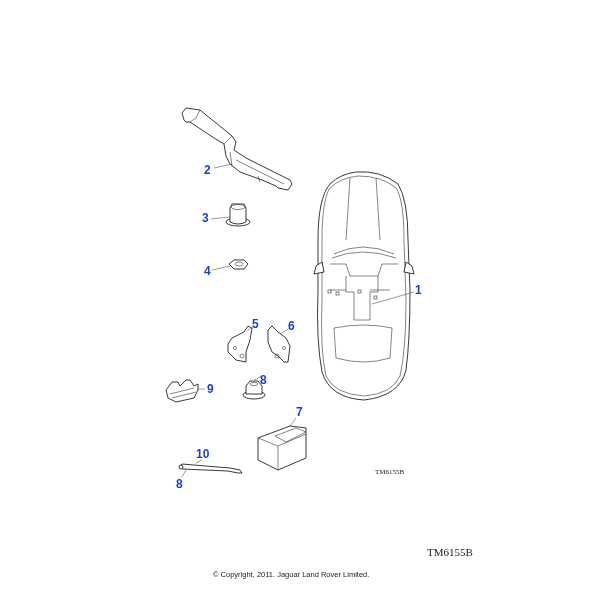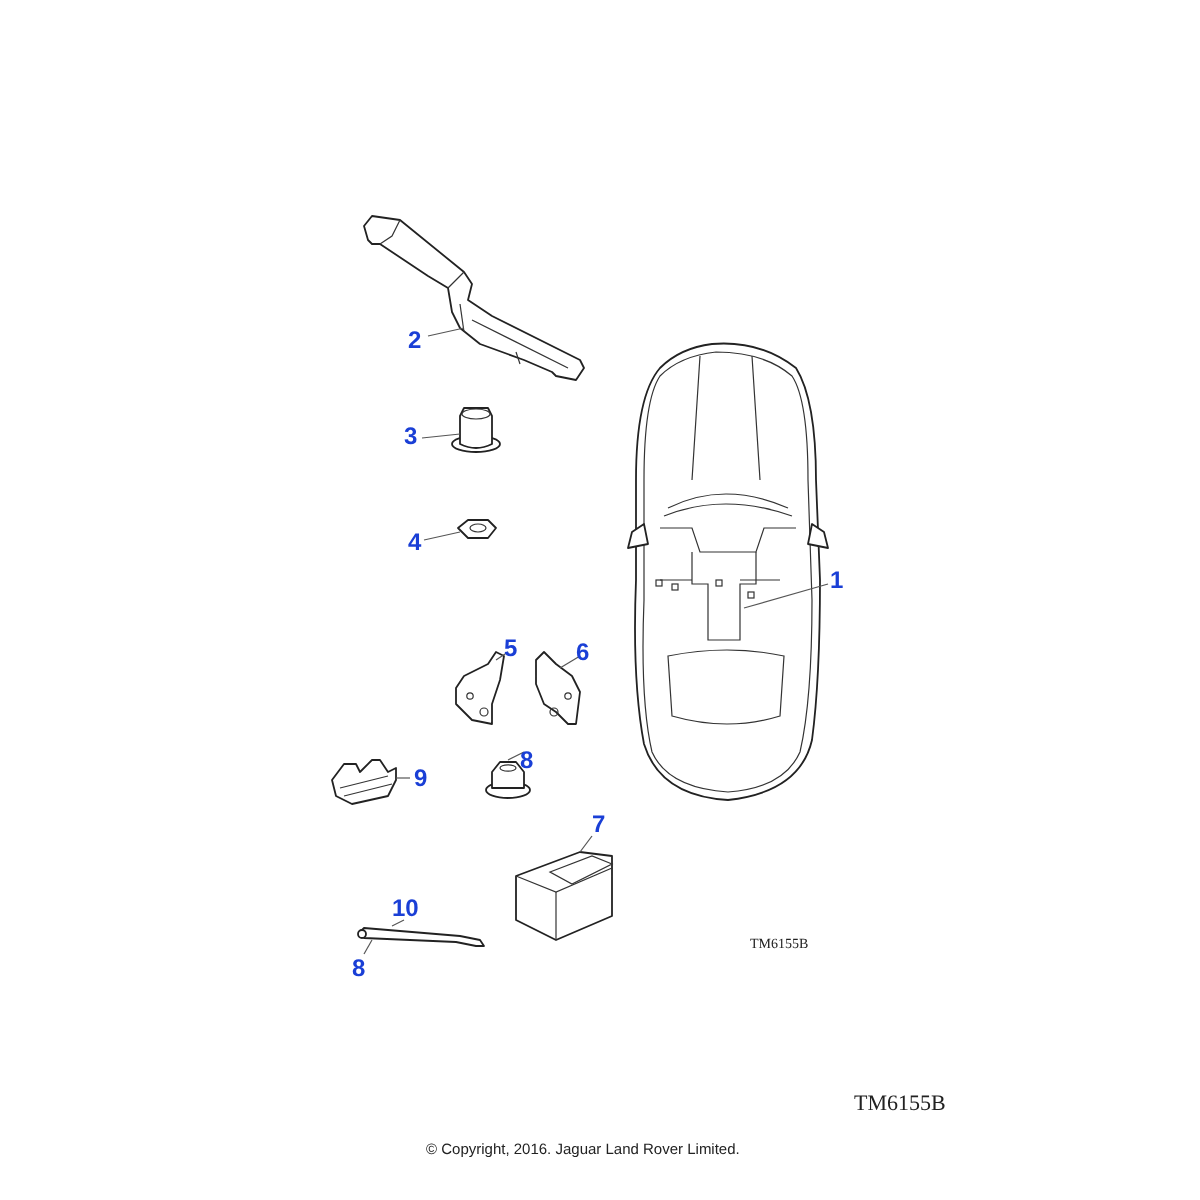--- a/index.html
+++ b/index.html
@@ -111,13 +111,13 @@
 <span class="callout" style="left:252px;top:318px;">5</span>
 <span class="callout" style="left:288px;top:320px;">6</span>
 <span class="callout" style="left:296px;top:406px;">7</span>
 <span class="callout" style="left:260px;top:374px;">8</span>
 <span class="callout" style="left:207px;top:383px;">9</span>
 <span class="callout" style="left:196px;top:448px;">10</span>
 <span class="callout" style="left:176px;top:478px;">8</span>
 
 <span class="ref-code" id="small-ref">TM6155B</span>
 <span class="ref-code" id="big-ref">TM6155B</span>
-<span id="copyright">© Copyright, 2016. Jaguar Land Rover Limited.</span>
+<span id="copyright">© Copyright, 2011. Jaguar Land Rover Limited.</span>
 
 </body></html>

